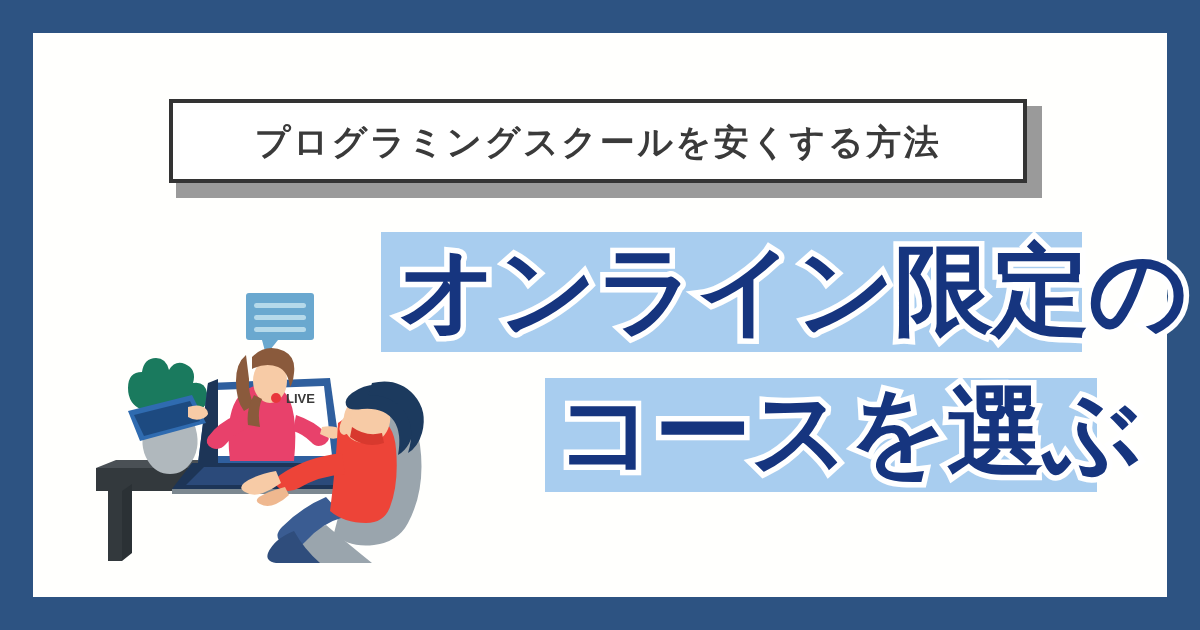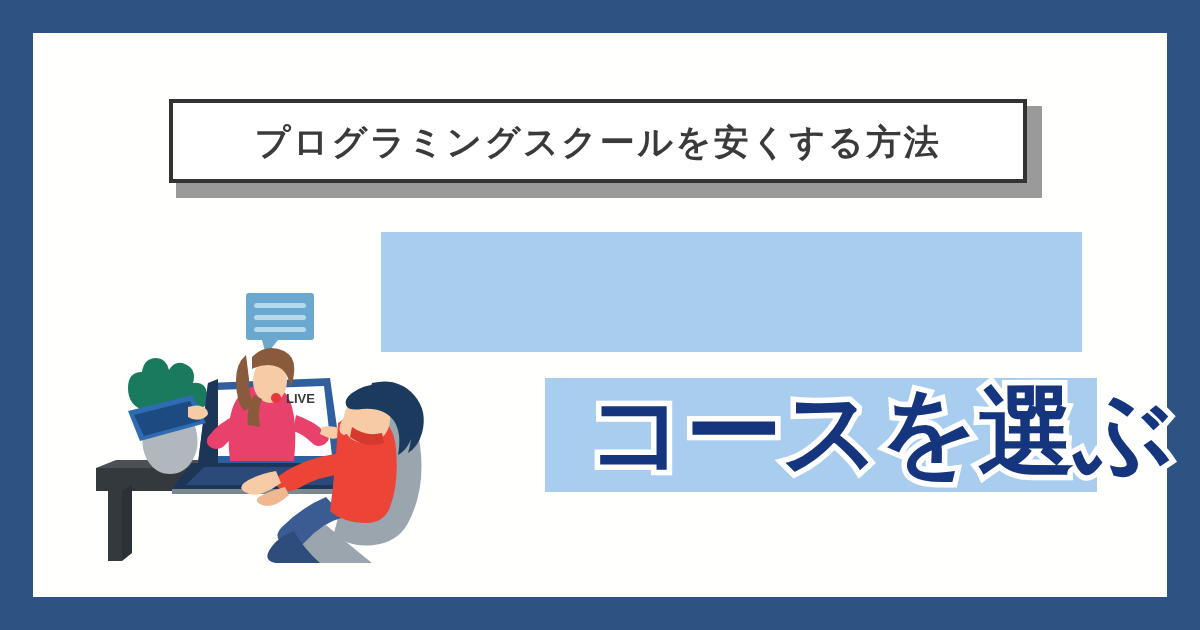--- a/index.html
+++ b/index.html
@@ -71,21 +71,21 @@
     -webkit-text-stroke: 11px #ffffff;
     paint-order: stroke fill;
     letter-spacing: -1px;
   }
   #hl-1 {
     left: 398px;
     top: 241px;
     font-size: 98px;
   }
   #hl-2 {
-    left: 587px;
+    left: 556px;
     top: 383px;
     font-size: 97px;
   }
   
   #illustration {
     position: absolute;
     left: 80px;
     top: 275px;
     width: 380px;
     height: 300px;
@@ -100,20 +100,21 @@
   <div id="panel"></div>
 
   <div id="title-shadow"></div>
   <div id="title-box">
     <span id="title-text">プログラミングスクールを安くする方法</span>
   </div>
 
   <div class="hl-band" id="band-1"></div>
   <div class="hl-band" id="band-2"></div>
 
+  <div class="hl-text" id="hl-1">オンライン限定の</div>
   <div class="hl-text" id="hl-2">コースを選ぶ</div>
 
   <div id="illustration">
     <svg viewBox="0 0 380 300" width="380" height="300">
 
       <g>
         <rect x="166" y="18" width="68" height="47" rx="3" fill="#6aa8cf"></rect>
         <polygon points="182,65 198,65 186,80" fill="#6aa8cf"></polygon>
         <rect x="174" y="28" width="52" height="5" rx="2.5" fill="#b5d9ea"></rect>
         <rect x="174" y="40" width="52" height="5" rx="2.5" fill="#b5d9ea"></rect>

